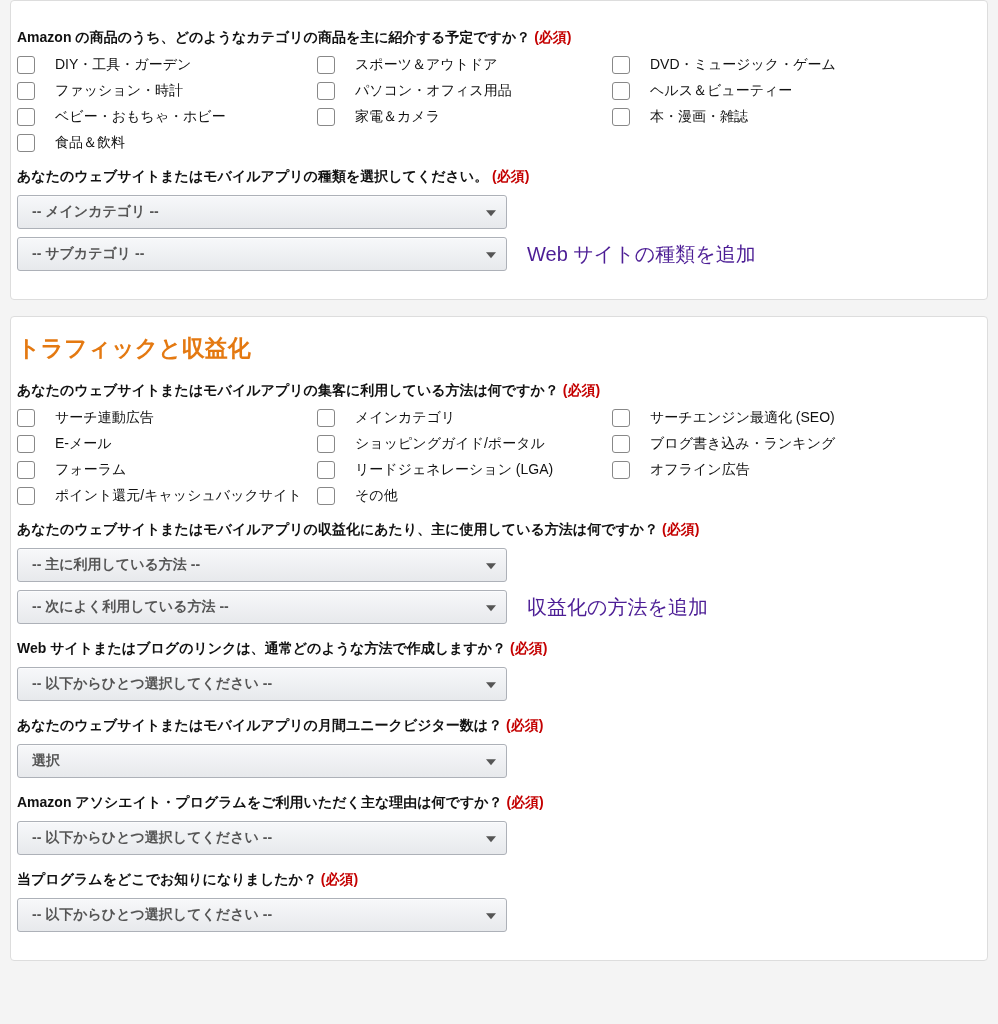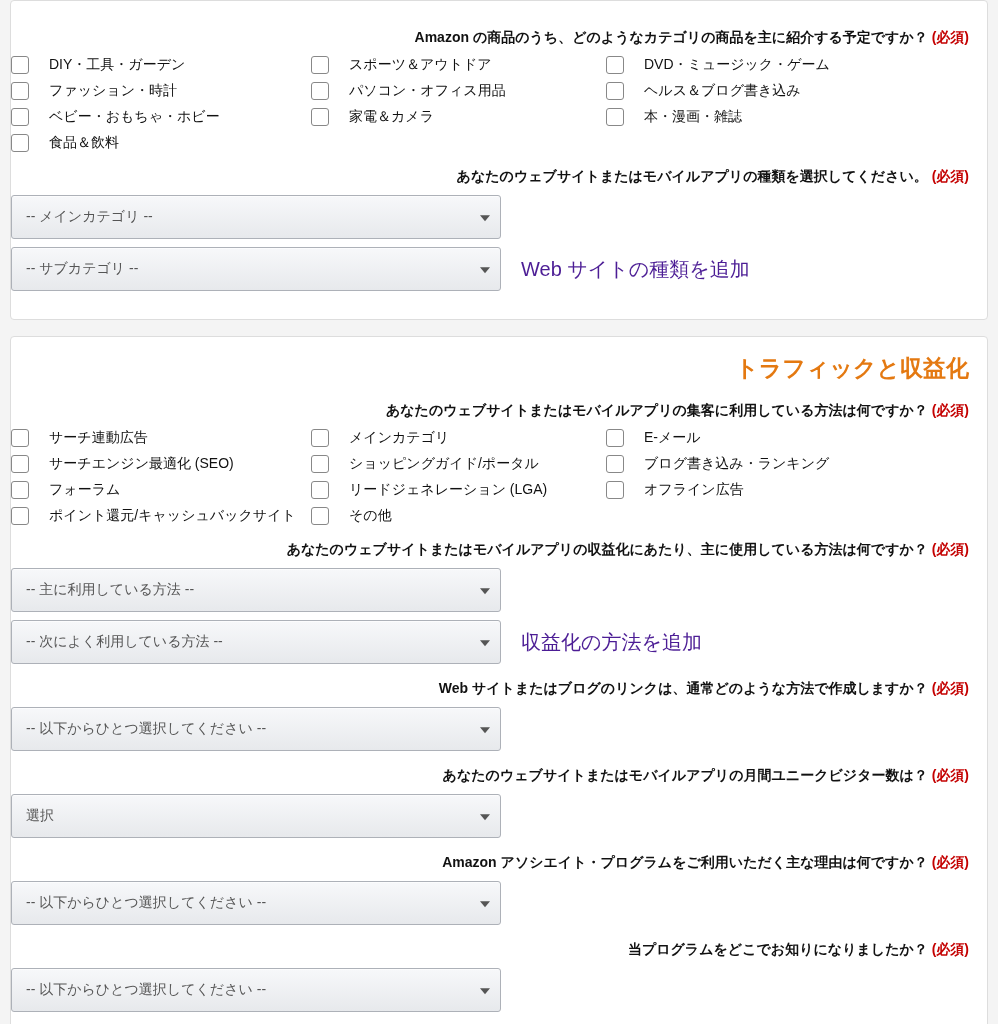--- a/index.html
+++ b/index.html
@@ -8,22 +8,21 @@
     background: #f4f4f4;
     padding: 0 10px;
     font-size: 14px;
     color: #111;
   }
   .panel {
     background: #fff;
     border: 1px solid #ddd;
     border-radius: 4px;
     margin-bottom: 16px;
-    padding: 12px 18px 20px 0;
-    text-align: right;
+    padding: 12px 18px 20px 6px;
   }
   .section-title {
     color: #e47911;
     font-size: 23px;
     font-weight: bold;
     margin: 4px 0 16px 0;
   }
   .question {
     font-weight: bold;
     font-size: 14px;
@@ -58,31 +57,32 @@
   }
   .select-row {
     display: flex;
     align-items: center;
     gap: 20px;
     margin: 8px 0;
   }
   .faux-select {
     position: relative;
     width: 490px;
-    height: 44px;
+    height: 34px;
     border: 1px solid #adb1b8;
     border-radius: 3px;
     background: linear-gradient(to bottom, #f7f8fa, #e7e9ec);
     box-shadow: inset 0 1px 0 rgba(255,255,255,0.6);
     display: flex;
     align-items: center;
     padding: 0 28px 0 14px;
     cursor: pointer;
     color: #555;
     font-size: 14px;
+    font-weight: bold;
   }
   .faux-select .caret {
     position: absolute;
     right: 10px;
     top: 50%;
     transform: translateY(-30%);
     width: 0; height: 0;
     border-left: 5px solid transparent;
     border-right: 5px solid transparent;
     border-top: 6px solid #555;
@@ -117,21 +117,21 @@
       <div class="checkbox-item">
         <span class="cb"></span>
         <span>ファッション・時計</span>
       </div>
       <div class="checkbox-item">
         <span class="cb"></span>
         <span>パソコン・オフィス用品</span>
       </div>
       <div class="checkbox-item">
         <span class="cb"></span>
-        <span>ヘルス＆ブログ書き込み</span>
+        <span>ヘルス＆ビューティー</span>
       </div>
       <div class="checkbox-item">
         <span class="cb"></span>
         <span>ベビー・おもちゃ・ホビー</span>
       </div>
       <div class="checkbox-item">
         <span class="cb"></span>
         <span>家電＆カメラ</span>
       </div>
       <div class="checkbox-item">
@@ -174,28 +174,28 @@
       <div class="checkbox-item">
         <span class="cb"></span>
         <span>サーチ連動広告</span>
       </div>
       <div class="checkbox-item">
         <span class="cb"></span>
         <span>メインカテゴリ</span>
       </div>
       <div class="checkbox-item">
         <span class="cb"></span>
+        <span>サーチエンジン最適化 (SEO)</span>
+      </div>
+      <div class="checkbox-item">
+        <span class="cb"></span>
         <span>E-メール</span>
       </div>
       <div class="checkbox-item">
         <span class="cb"></span>
-        <span>サーチエンジン最適化 (SEO)</span>
-      </div>
-      <div class="checkbox-item">
-        <span class="cb"></span>
         <span>ショッピングガイド/ポータル</span>
       </div>
       <div class="checkbox-item">
         <span class="cb"></span>
         <span>ブログ書き込み・ランキング</span>
       </div>
       <div class="checkbox-item">
         <span class="cb"></span>
         <span>フォーラム</span>
       </div>

